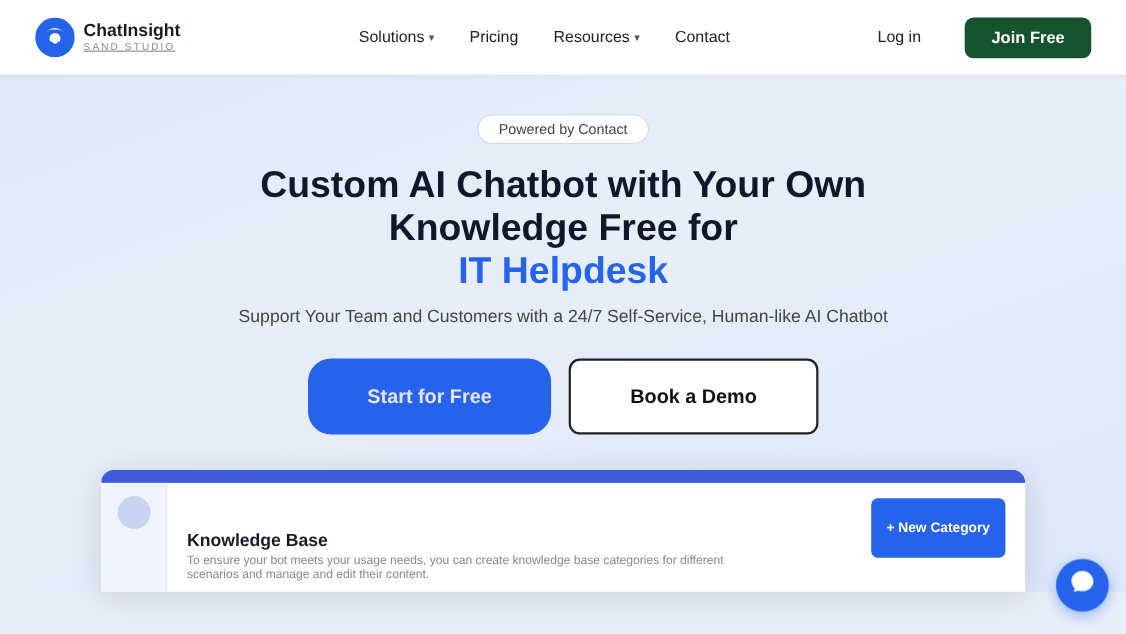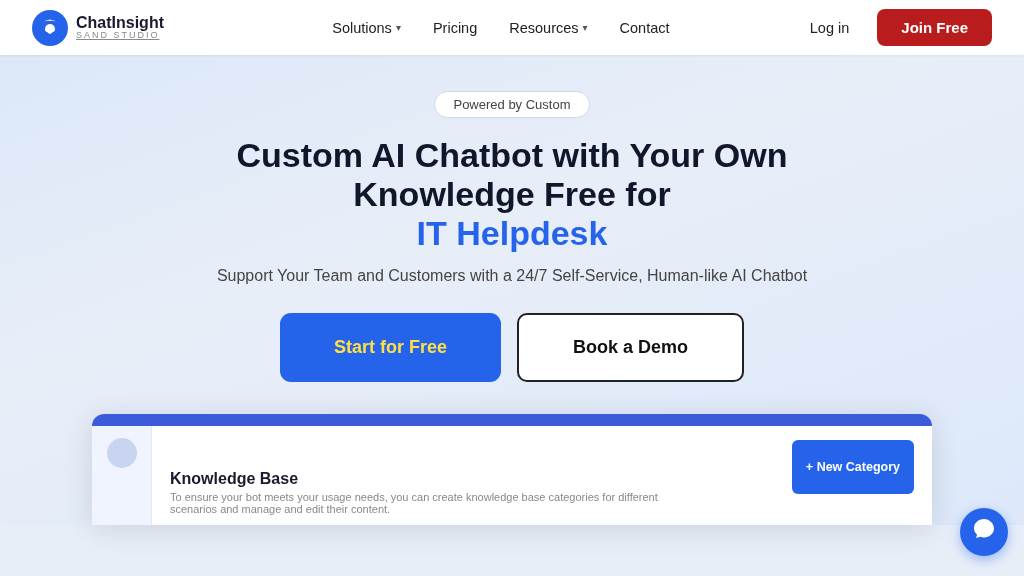--- a/index.html
+++ b/index.html
@@ -11,21 +11,21 @@
       overflow: hidden;
       position: relative;
     }
 
     
     nav {
       background: #fff;
       display: flex;
       align-items: center;
       padding: 0 32px;
-      height: 55px;
+      height: 68px;
       position: relative;
       z-index: 10;
       box-shadow: 0 1px 3px rgba(0,0,0,0.06);
     }
     .nav-logo {
       display: flex;
       align-items: center;
       gap: 8px;
       margin-right: 40px;
     }
@@ -68,32 +68,32 @@
       border-radius: 6px;
       text-decoration: none;
     }
     .chevron {
       font-size: 10px;
       color: #555;
     }
     .nav-right {
       display: flex;
       align-items: center;
-      gap: 16px;
+      gap: 28px;
     }
     .btn-login {
       font-size: 14.5px;
       color: #222;
       cursor: pointer;
       background: none;
       border: none;
       padding: 8px 12px;
     }
     .btn-join {
-      background: #b91c1c;
+      background: #14532d;
       color: #fff;
       border: none;
       border-radius: 8px;
       padding: 10px 24px;
       font-size: 15px;
       font-weight: 600;
       cursor: pointer;
     }
 
     
@@ -133,23 +133,23 @@
       margin-top: 10px;
       margin-bottom: 28px;
     }
     .hero-buttons {
       display: flex;
       gap: 16px;
       margin-bottom: 32px;
     }
     .btn-start {
       background: #2563eb;
-      color: #fde047;
+      color: #e5e5e5;
       border: none;
-      border-radius: 11px;
+      border-radius: 21px;
       padding: 18px 54px;
       font-size: 18px;
       font-weight: 600;
       cursor: pointer;
     }
     .btn-demo {
       background: #fff;
       color: #111;
       border: 2px solid #222;
       border-radius: 10px;
@@ -284,21 +284,21 @@
     </a>
   </div>
 
   <div class="nav-right">
     <button class="btn-login">Log in</button>
     <button class="btn-join">Join Free</button>
   </div>
 </nav>
 
 <section class="hero">
-  <div class="powered-badge">Powered by Custom</div>
+  <div class="powered-badge">Powered by Contact</div>
   <h1 class="hero-title">
     <span>Custom AI Chatbot with Your Own</span><br>
     <span>Knowledge Free for</span><br>
     <span class="hero-title-blue">IT Helpdesk</span>
   </h1>
   <p class="hero-subtitle">Support Your Team and Customers with a 24/7 Self-Service, Human-like AI Chatbot</p>
   <div class="hero-buttons">
     <button class="btn-start">Start for Free</button>
     <button class="btn-demo">Book a Demo</button>
   </div>

